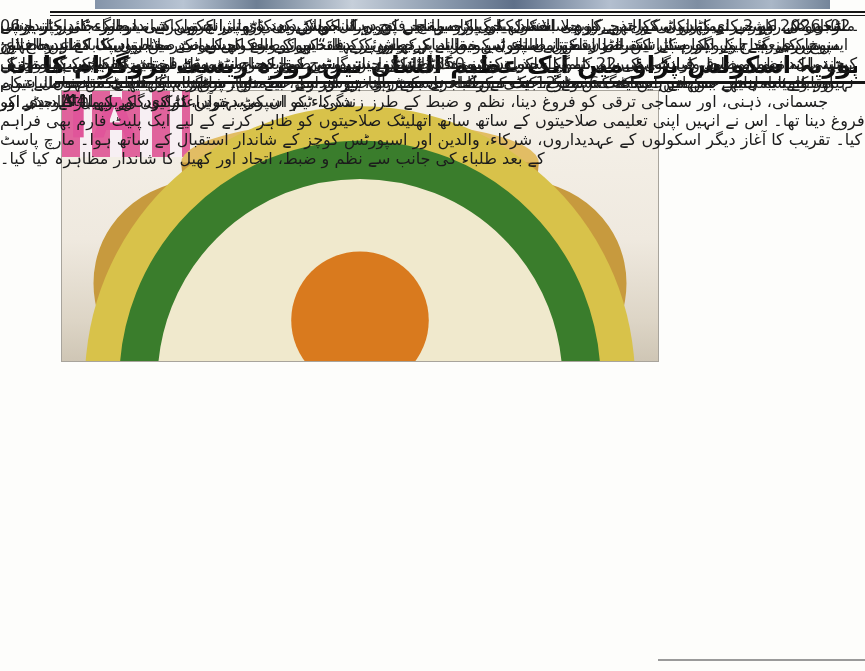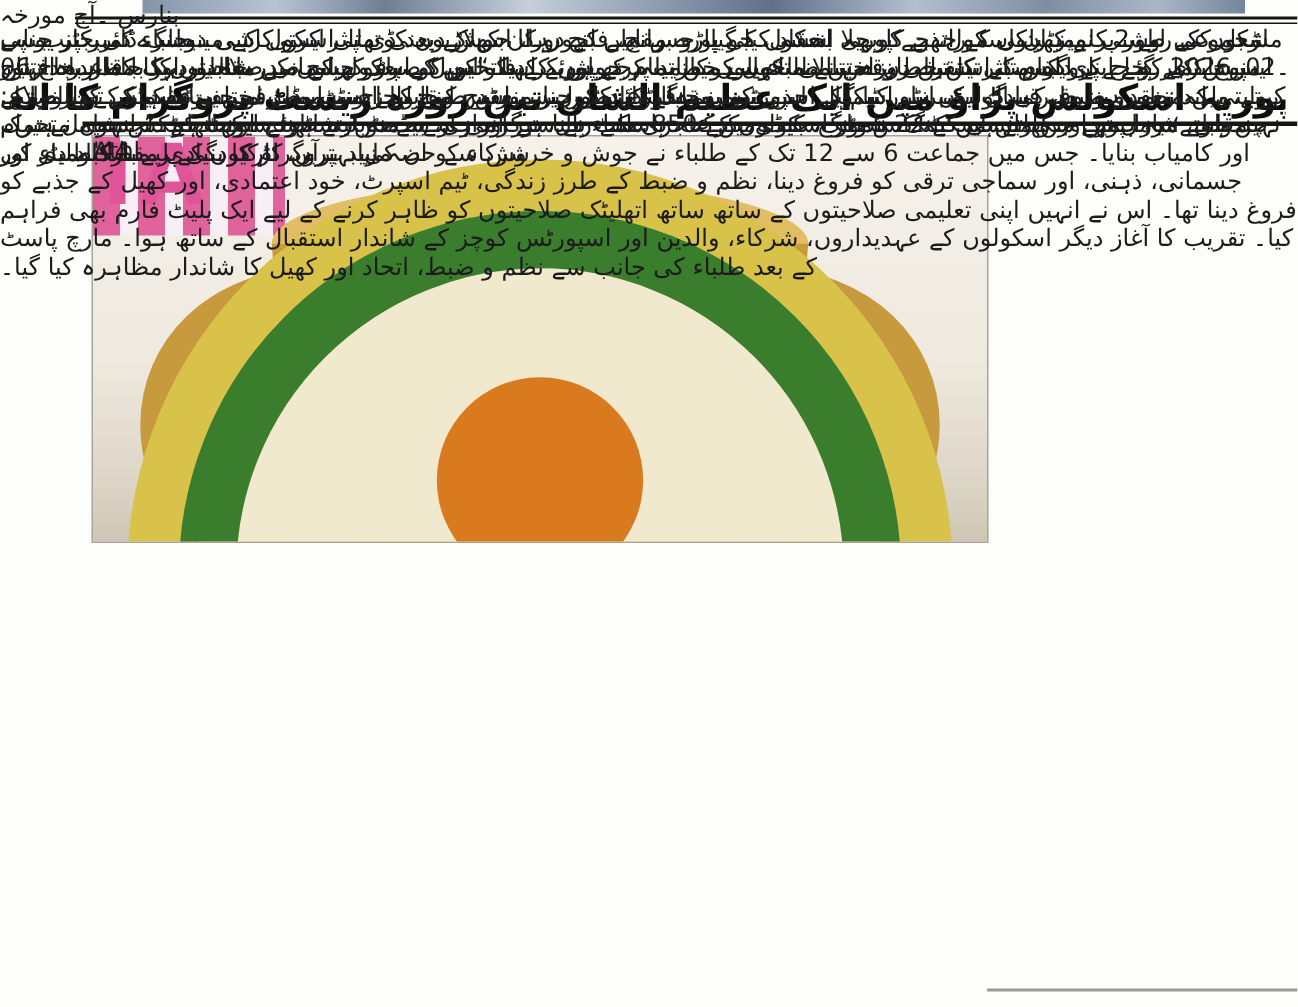--- a/index.html
+++ b/index.html
@@ -171,25 +171,20 @@
       <circle cx="39" cy="38" r="36" fill="#d8c24a"></circle>
       <circle cx="39" cy="38" r="30" fill="#f0e9cd"></circle>
       <circle cx="39" cy="38" r="29" fill="none" stroke="#3a7d2c" stroke-width="5"></circle>
       <circle cx="39" cy="30" r="9" fill="#d97a1e"></circle>
       <path d="M18 44 Q39 58 60 44 L56 52 Q39 62 22 52 Z" fill="#3a7d2c"></path>
       <rect x="24" y="38" width="30" height="7" rx="2" fill="#b9541e"></rect>
     </svg>
   </div>
 
   <div class="abs col col1">
-    <div class="byline">
-      <span>بنارس</span>
-      <span>۔آج</span>
-      <span>مورخہ</span>
-    </div>
     <div>
         <p class="para">06۔02۔2026 کو جے ای ایس ٹی کا تین روزہ سالانہ کھیلوں کا میلہ جے پوریہ اسکولس کی پاڑو برانچ میں شاندار اور جاندار انداز میں منعقد ہوا۔ ہر سال ایک انٹر اسکول اسپورٹس مقابلے کے طور پر منعقد ہونے والے اس ایونٹ میں ریاست کے تین اضلاع: چندولی، مرزا پور اور وارانسی کے 22 نامور اسکولوں کے 850 طلباء نے سرگرمی سے حصہ لیتے ہوئے ایونٹ کو دلچسپ، متحرک اور کامیاب بنایا۔ جس میں جماعت 6 سے 12 تک کے طلباء نے جوش و خروش سے حصہ لیا۔ پروگرام کا بنیادی مقصد طلباء کی جسمانی، ذہنی، اور سماجی ترقی کو فروغ دینا، نظم و ضبط کے طرز زندگی، ٹیم اسپرٹ، خود اعتمادی، اور کھیل کے جذبے کو فروغ دینا تھا۔ اس نے انہیں اپنی تعلیمی صلاحیتوں کے ساتھ ساتھ اتھلیٹک صلاحیتوں کو ظاہر کرنے کے لیے ایک پلیٹ فارم بھی فراہم کیا۔ تقریب کا آغاز دیگر اسکولوں کے عہدیداروں، شرکاء، والدین اور اسپورٹس کوچز کے شاندار استقبال کے ساتھ ہوا۔ مارچ پاسٹ کے بعد طلباء کی جانب سے نظم و ضبط، اتحاد اور کھیل کا شاندار مظاہرہ کیا گیا۔</p>
       </div>
   </div>
 
   <div class="abs col col2">
     <div>
         <p class="para">مشعل کی روشنی نے کھیلوں کے جذبے کو جلا بخشی، جو پورے مقابلے کے دوران کھلاڑیوں کو متاثر کرتی رہی۔ طلباء کی جانب سے پیش کیے گئے ایک دلفریب استقبالی رقص نے ماحول کو مزید پر جوش کر دیا۔ اس کے بعد کھیلوں کے مقابلوں کا با قاعدہ افتتاح روایتی انداز میں بندوق کی گولیوں سے کیا گیا۔ اس تین روزہ انٹر اسکول سپورٹس مقابلے زیسٹ میں مختلف قسم کے کھیلوں کے مقابلے شامل تھے جن میں اسکیٹنگ، شوٹنگ، کبڈی، کرکٹ، باسکٹ بال، تیر اندازی، بیڈمنٹن، شطرنج اور اتھلیٹکس شامل ہیں۔ مزید برآں، لڑکیوں کے لیے 1 کلومیٹر اور</p>
       </div>
   </div>

